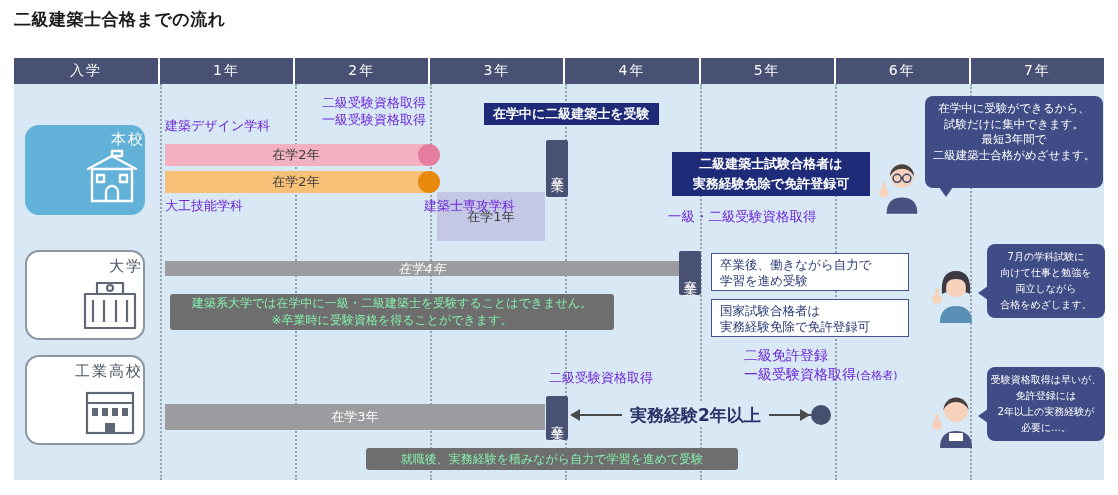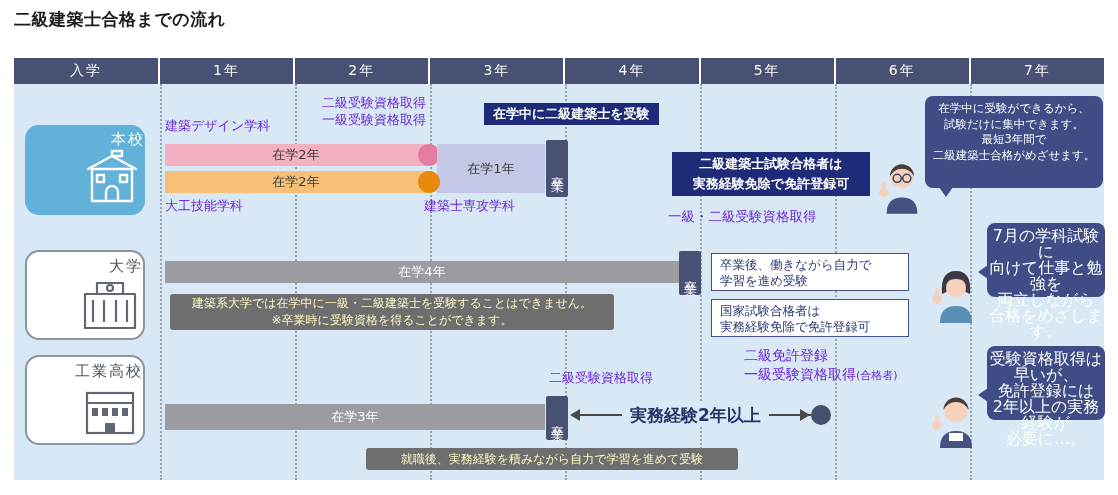--- a/index.html
+++ b/index.html
@@ -33,49 +33,49 @@
   .inst.univ { left:11px; top:166px; }
   .inst.hs   { left:11px; top:271px; }
   .lbl { position:absolute; color:#6d28d9; font-size:13px; line-height:17px; white-space:nowrap; }
   .lbl .small { font-size:11px; }
   .bar {
     position:absolute; display:flex; align-items:center; justify-content:center;
     font-size:13px; color:#3d3d3d;
   }
   .bar.pink { background:#f2b0c1; }
   .bar.orange { background:#f7c077; }
-  .bar.lavender { background:#c5c7e6; }
+  .bar.lavender { background:#c5c7e6;margin-top:48px; }
   .bar.gray { background:#9c9ca0; color:#fff; }
   .dot { position:absolute; width:22px; height:22px; border-radius:50%; }
   .dot.pink { background:#e57d9e; }
   .dot.orange { background:#e8890c; }
   .dot.navy { background:#44506e; width:20px; height:20px; }
   .grad {
     position:absolute; width:22px; background:#485073; color:#fff;
     writing-mode:vertical-rl; display:flex; align-items:center; justify-content:center;
     font-size:13px; letter-spacing:3px; border-radius:2px;
   }
   .navy-badge {
     position:absolute; background:#1d2b78; color:#fff; font-weight:bold;
     font-size:13px; text-align:center; white-space:nowrap;
   }
   .dark-note {
-    position:absolute; background:#6e6e6e; color:#fef9c3; text-align:center;
+    position:absolute; background:#6e6e6e; color:#86efac; text-align:center;
     border-radius:3px; font-size:12px;
   }
   .note-box {
     position:absolute; background:#fff; border:1px solid #46518c; color:#2b3a74;
     font-size:12.5px; line-height:16px; padding:3px 8px; white-space:nowrap;
   }
   .bubble {
     position:absolute; background:#3f4c86; color:#fff; border-radius:8px;
     text-align:center; padding:5px 2px;
   }
   .bubble.b1 { font-size:11.5px; line-height:15.5px; }
-  .bubble.b2 { font-size:16px; line-height:16px; }
+  .bubble.b2 { font-size:10px; line-height:16px;margin-top:21px; }
   .bubble.tail-down::after {
     content:""; position:absolute; left:14px; bottom:-9px;
     border-left:7px solid transparent; border-right:7px solid transparent;
     border-top:10px solid #3f4c86;
   }
   .bubble.tail-left::after {
     content:""; position:absolute; left:-9px; top:42px;
     border-top:7px solid transparent; border-bottom:7px solid transparent;
     border-right:10px solid #3f4c86;
   }
@@ -207,21 +207,21 @@
       </svg>
     </div>
 
     <div class="bubble b1 tail-down" style="left:911px; top:12px; width:178px; height:92px;">
       <div>在学中に受験ができるから、</div>
       <div>試験だけに集中できます。</div>
       <div>最短3年間で</div>
       <div>二級建築士合格がめざせます。</div>
     </div>
 
-    <div class="bar gray" style="left:151px; top:177px; width:514px; height:22px;">在学4年</div>
+    <div class="bar gray" style="left:151px; top:177px; width:514px; height:15px;font-style:italic;">在学4年</div>
 
     <div class="grad" style="left:665px; top:167px; height:44px;">卒業</div>
 
     <div class="dark-note" style="left:156px; top:210px; width:444px; line-height:17px; padding:1px 8px;">
       <div>建築系大学では在学中に一級・二級建築士を受験することはできません。</div>
       <div>※卒業時に受験資格を得ることができます。</div>
     </div>
 
     <div class="note-box" style="left:697px; top:169px; width:198px; height:38px;">
       <div>卒業後、働きながら自力で</div>

